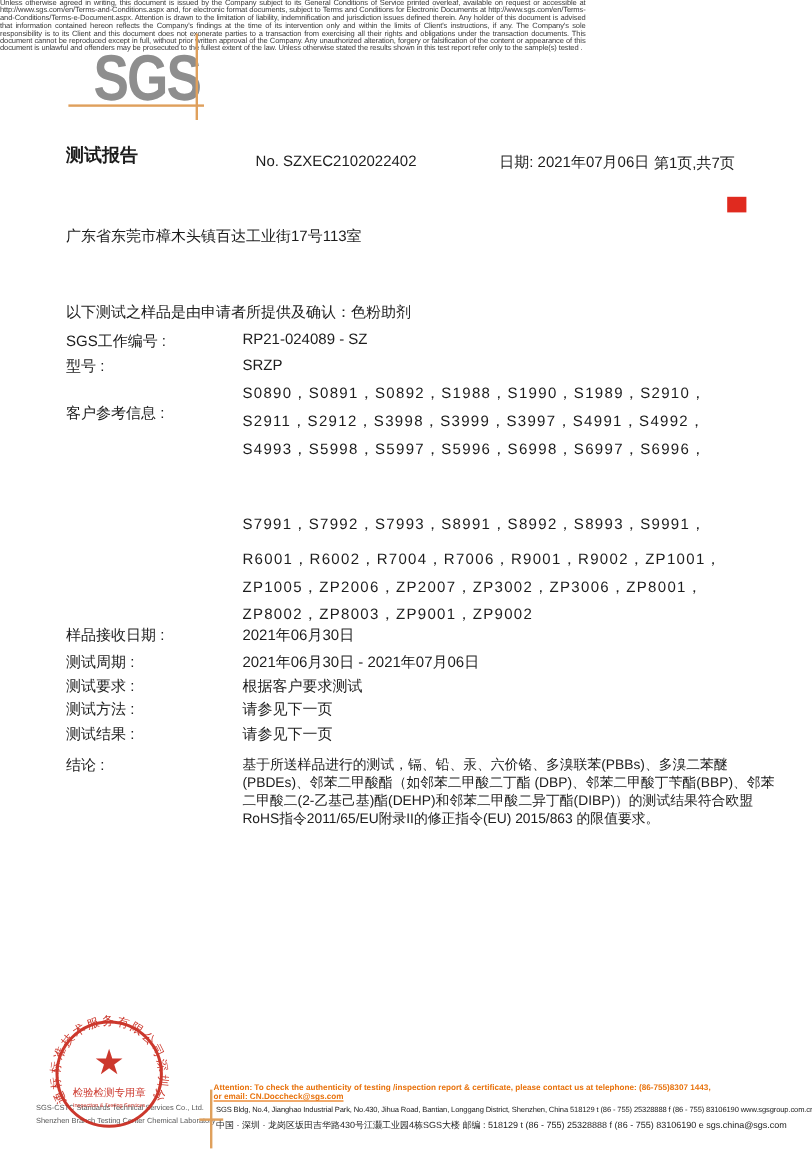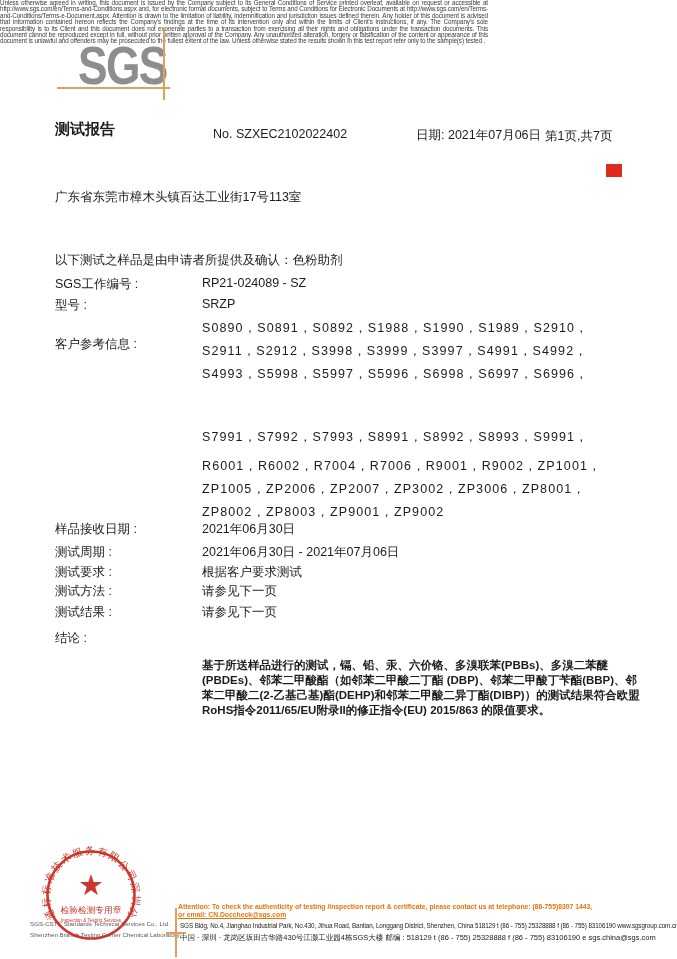--- a/index.html
+++ b/index.html
@@ -77,21 +77,21 @@
   <div class="t lbl" style="left:55px; top:564px;">测试要求 :</div>
   <div class="t val" style="left:202px; top:564px;">根据客户要求测试</div>
 
   <div class="t lbl" style="left:55px; top:583px;">测试方法 :</div>
   <div class="t val" style="left:202px; top:583px;">请参见下一页</div>
 
   <div class="t lbl" style="left:55px; top:604px;">测试结果 :</div>
   <div class="t val" style="left:202px; top:604px;">请参见下一页</div>
 
   <div class="t lbl" style="left:55px; top:630px;">结论 :</div>
-  <div class="wrap concl" style="left:202px; top:658px;font-weight:bold;">基于所送样品进行的测试，镉、铅、汞、六价铬、多溴联苯(PBBs)、多溴二苯醚(PBDEs)、邻苯二甲酸酯（如邻苯二甲酸二丁酯 (DBP)、邻苯二甲酸丁苄酯(BBP)、邻苯二甲酸二(2-乙基己基)酯(DEHP)和邻苯二甲酸二异丁酯(DIBP)）的测试结果符合欧盟RoHS指令2011/65/EU附录II的修正指令(EU) 2015/863 的限值要求。</div>
+  <div class="wrap concl" style="left:202px; top:631px;">基于所送样品进行的测试，镉、铅、汞、六价铬、多溴联苯(PBBs)、多溴二苯醚(PBDEs)、邻苯二甲酸酯（如邻苯二甲酸二丁酯 (DBP)、邻苯二甲酸丁苄酯(BBP)、邻苯二甲酸二(2-乙基己基)酯(DEHP)和邻苯二甲酸二异丁酯(DIBP)）的测试结果符合欧盟RoHS指令2011/65/EU附录II的修正指令(EU) 2015/863 的限值要求。</div>
 
   <div class="t understamp" style="left:30px; top:918px;">SGS-CSTC Standards Technical Services Co., Ltd.</div>
   <div class="t understamp" style="left:30px; top:929px;">Shenzhen Branch Testing Center Chemical Laboratory</div>
 
   <svg width="116" height="116" viewBox="0 0 120 120" style="position:absolute; left:33px; top:840px; opacity:0.92;">
     <defs>
       <path id="ringPath" d="M 24.6 82 A 43 43 0 1 1 95.4 82" fill="none"></path>
     </defs>
     <circle cx="60" cy="57" r="45" fill="none" stroke="#c8281c" stroke-width="2.6"></circle>
     <text font-size="10.5" class="stamp-red">

